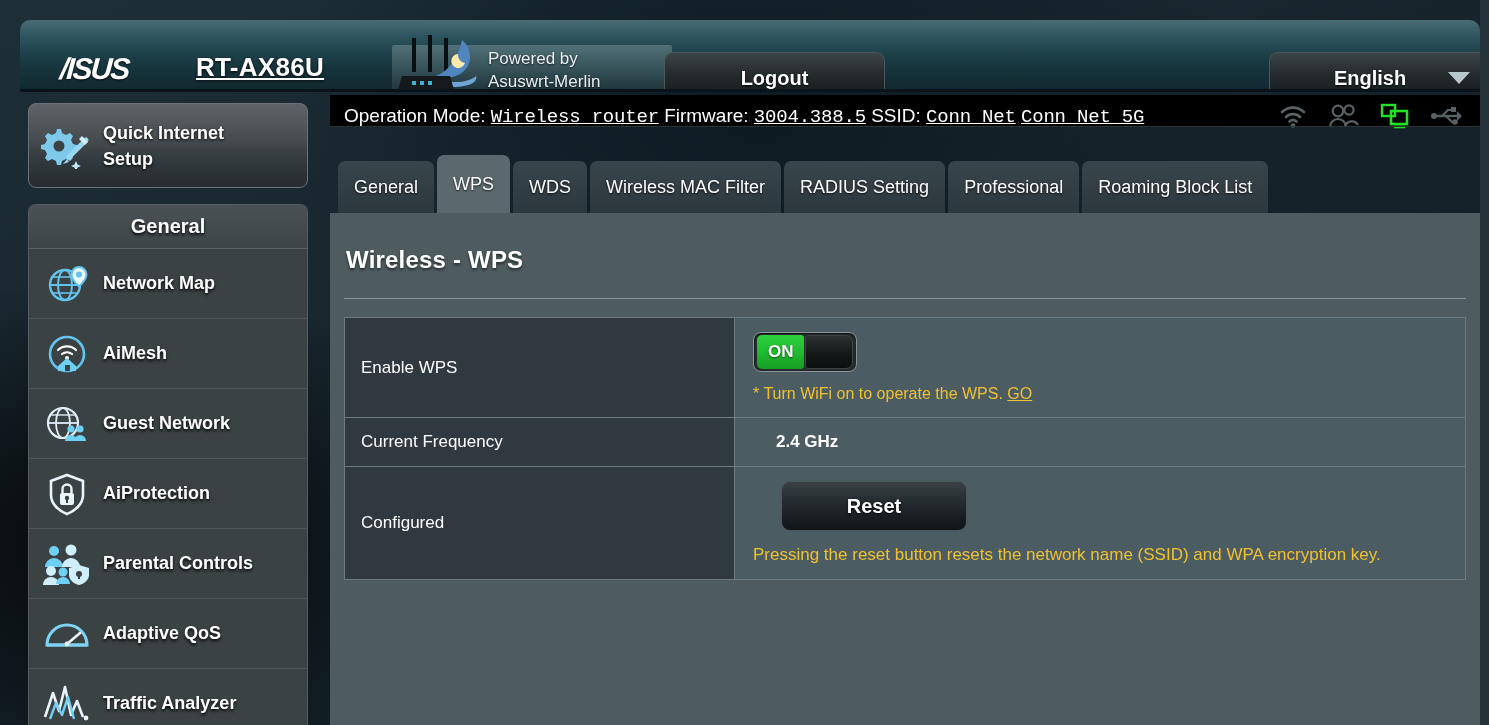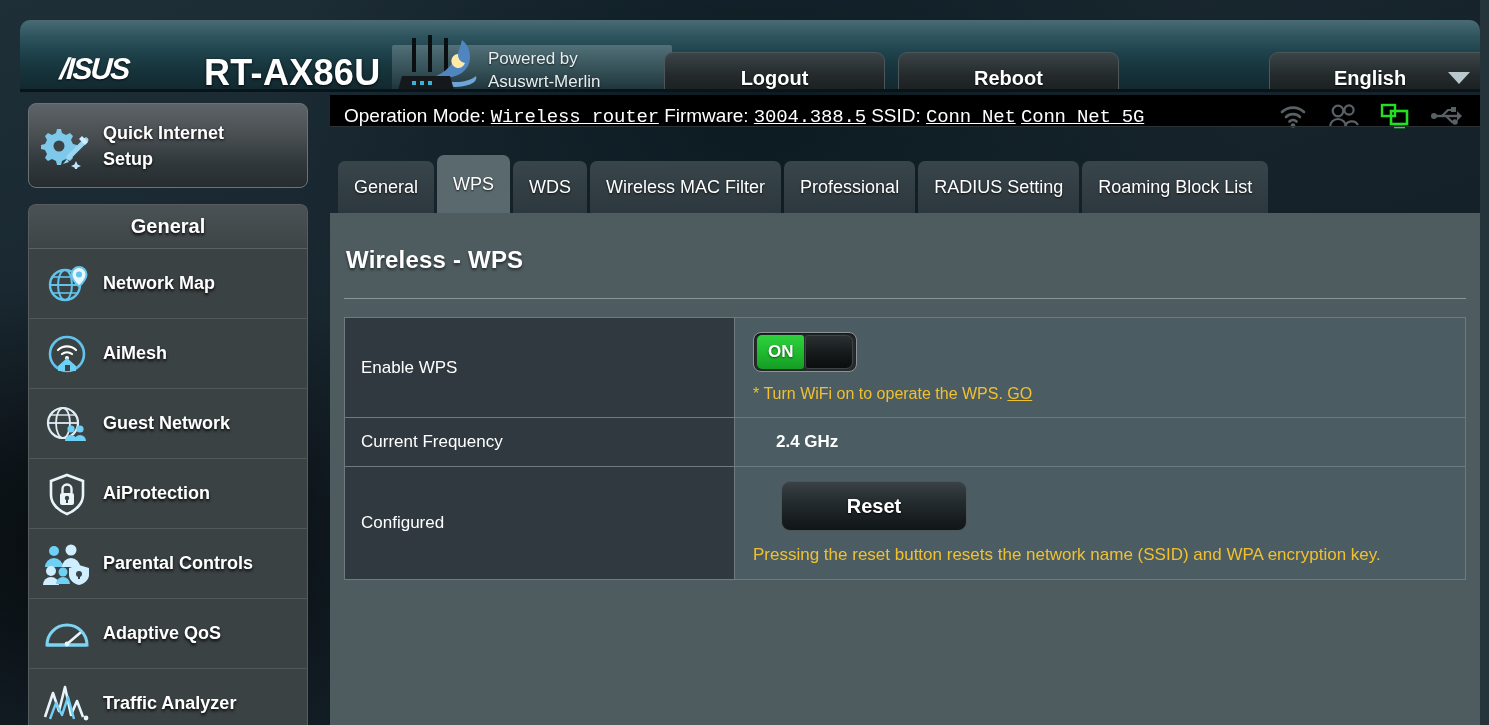--- a/index.html
+++ b/index.html
@@ -37,24 +37,25 @@
   .asus-logo {
     position: absolute; left: 40px; top: 32px;
     font-family: "Liberation Sans", sans-serif;
     font-weight: bold; font-style: italic;
     font-size: 30px; letter-spacing: -2px;
     color: #ffffff;
     transform: skewX(-4deg);
     text-shadow: 0 1px 2px rgba(0,0,0,.8);
   }
   .model-name {
-    position: absolute; left: 184px; top: 32px;
-    font-size: 36px; font-weight: bold; color: #ffffff;
+    position: absolute; left: 176px; top: 32px;
+    font-size: 26px; font-weight: bold; color: #ffffff;
     letter-spacing: .3px;
     text-shadow: 0 1px 3px rgba(0,0,0,.85);
+    text-decoration: underline;
   }
 
   
   .powered-plate {
     position:absolute; left: 372px; top: 25px;
     width: 280px; height: 48px;
     background: linear-gradient(180deg, rgba(145,165,170,.42) 0%, rgba(110,132,138,.34) 55%, rgba(60,80,86,.22) 100%);
     border-radius: 2px;
   }
   .powered-text {
@@ -255,21 +256,20 @@
       <rect x="28" y="49" width="4" height="4" fill="#39b4d6"></rect>
       <rect x="36" y="49" width="4" height="4" fill="#39b4d6"></rect>
     </svg>
 
     <div class="powered-text">
       <div>Powered by</div>
       <div>Asuswrt-Merlin</div>
     </div>
 
     <div class="hdr-btn" id="btn-logout">Logout</div>
-    <div class="hdr-btn" id="btn-reboot">Reboot</div>
 
     <div id="lang-select">
       <div class="lbl">English</div>
       <div class="caret-down"></div>
     </div>
   </div>
 
   <div id="statusbar">
     <div id="status-text">
       <span>Operation Mode:</span>
@@ -416,22 +416,22 @@
     </div>
   </div>
 
   <div id="main">
 
     <div id="tabs">
       <div class="tab">General</div>
       <div class="tab active">WPS</div>
       <div class="tab">WDS</div>
       <div class="tab">Wireless MAC Filter</div>
+      <div class="tab">RADIUS Setting</div>
       <div class="tab">Professional</div>
-      <div class="tab">RADIUS Setting</div>
       <div class="tab">Roaming Block List</div>
     </div>
 
     <div id="content">
       <div id="page-title">Wireless - WPS</div>
       <div id="title-rule"></div>
 
       <table id="wps-table">
         <tbody>
             <tr>

